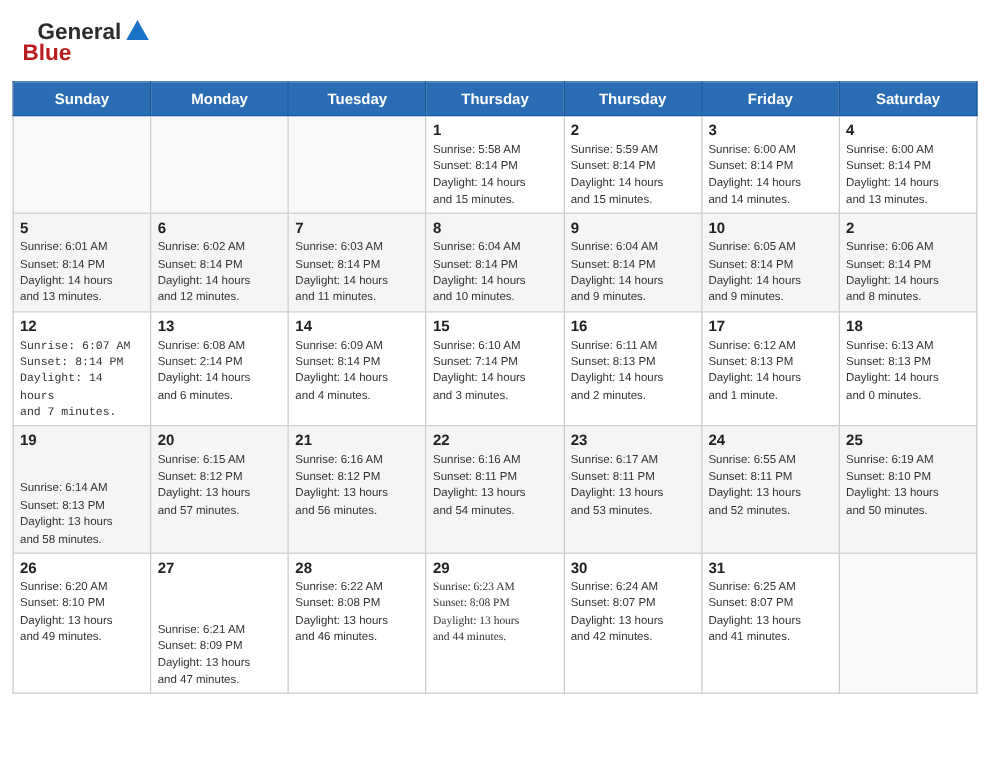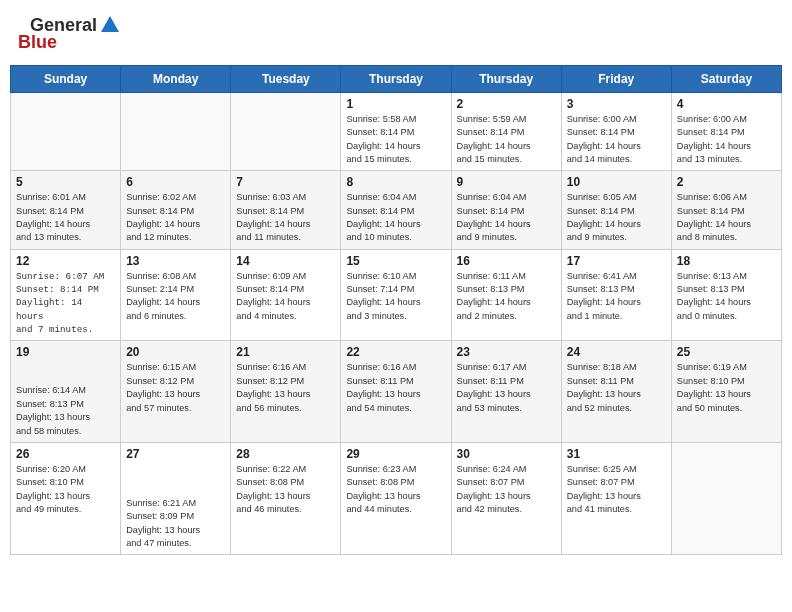--- a/index.html
+++ b/index.html
@@ -225,21 +225,21 @@
         </td>
         <td>
           <div class="day-num">16</div>
           <div class="day-info" style="white-space: pre-line;">Sunrise: 6:11 AM
 Sunset: 8:13 PM
 Daylight: 14 hours
 and 2 minutes.</div>
         </td>
         <td>
           <div class="day-num">17</div>
-          <div class="day-info" style="white-space: pre-line;">Sunrise: 6:41 AM
+          <div class="day-info" style="white-space: pre-line;">Sunrise: 6:12 AM
 Sunset: 8:13 PM
 Daylight: 14 hours
 and 1 minute.</div>
         </td>
         <td>
           <div class="day-num">18</div>
           <div class="day-info" style="white-space: pre-line;">Sunrise: 6:13 AM
 Sunset: 8:13 PM
 Daylight: 14 hours
 and 0 minutes.</div>
@@ -276,21 +276,21 @@
         </td>
         <td>
           <div class="day-num">23</div>
           <div class="day-info" style="white-space: pre-line;">Sunrise: 6:17 AM
 Sunset: 8:11 PM
 Daylight: 13 hours
 and 53 minutes.</div>
         </td>
         <td>
           <div class="day-num">24</div>
-          <div class="day-info" style="white-space: pre-line;">Sunrise: 8:18 AM
+          <div class="day-info" style="white-space: pre-line;">Sunrise: 6:55 AM
 Sunset: 8:11 PM
 Daylight: 13 hours
 and 52 minutes.</div>
         </td>
         <td>
           <div class="day-num">25</div>
           <div class="day-info" style="white-space: pre-line;">Sunrise: 6:19 AM
 Sunset: 8:10 PM
 Daylight: 13 hours
 and 50 minutes.</div>
@@ -313,21 +313,21 @@
         </td>
         <td>
           <div class="day-num">28</div>
           <div class="day-info" style="white-space: pre-line;">Sunrise: 6:22 AM
 Sunset: 8:08 PM
 Daylight: 13 hours
 and 46 minutes.</div>
         </td>
         <td>
           <div class="day-num">29</div>
-          <div class="day-info" style="white-space: pre-line;">Sunrise: 6:23 AM
+          <div class="day-info" style="white-space: pre-line; font-family: Liberation Serif, serif;">Sunrise: 6:23 AM
 Sunset: 8:08 PM
 Daylight: 13 hours
 and 44 minutes.</div>
         </td>
         <td>
           <div class="day-num">30</div>
           <div class="day-info" style="white-space: pre-line;">Sunrise: 6:24 AM
 Sunset: 8:07 PM
 Daylight: 13 hours
 and 42 minutes.</div>

